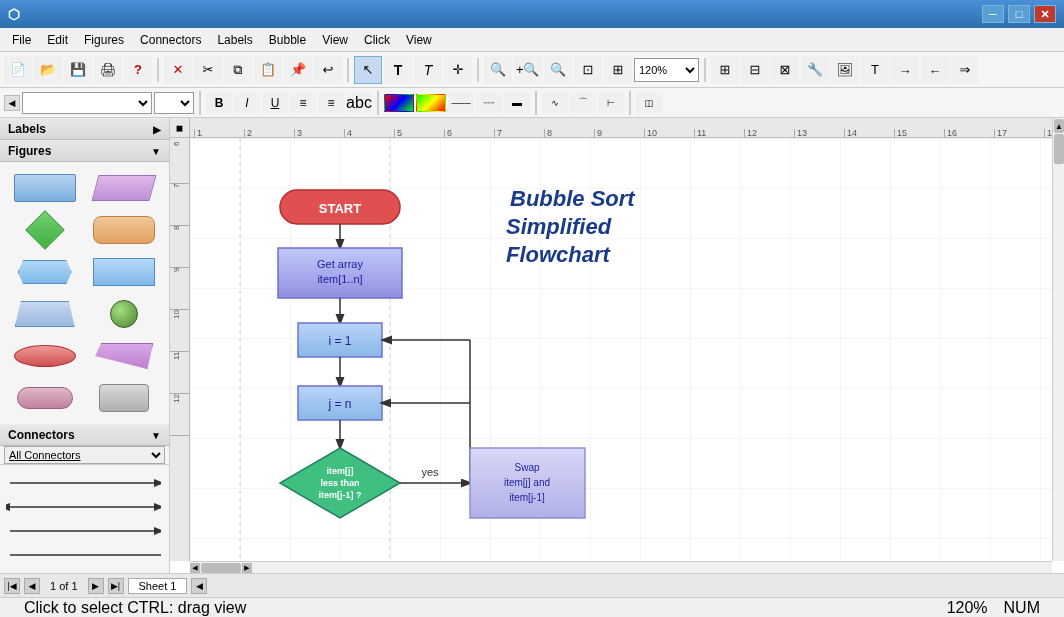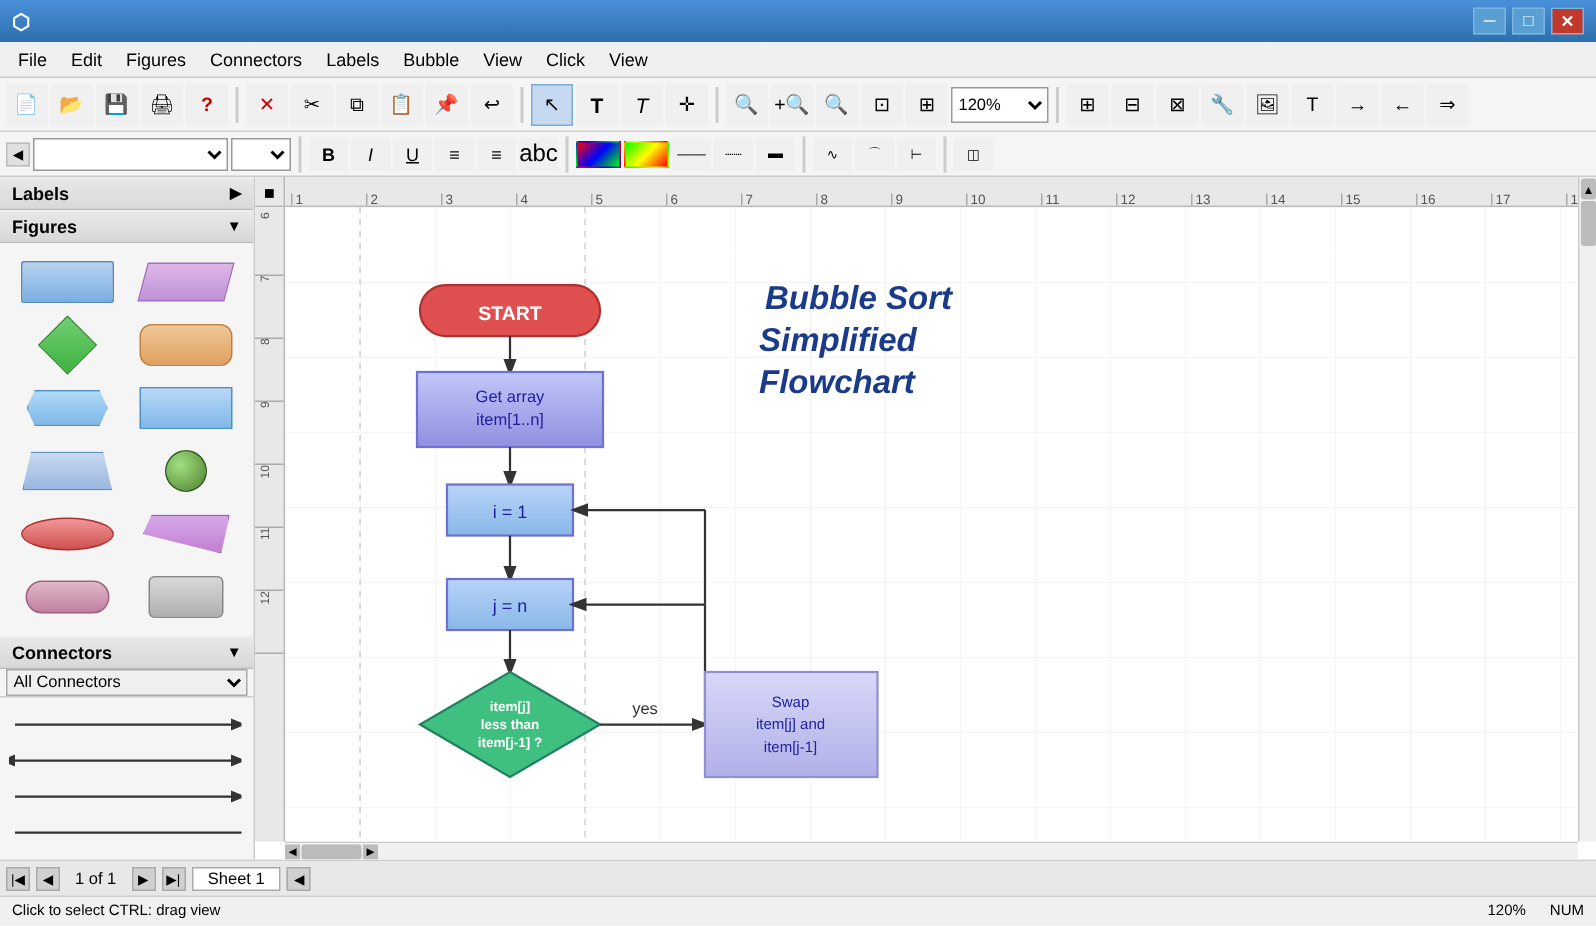--- a/index.html
+++ b/index.html
@@ -315,22 +315,22 @@
       border-radius: 2px;
     }
 
     
     #statusbar {
       height: 20px;
       background: #f0f0f0;
       border-top: 1px solid #ccc;
       display: flex;
       align-items: center;
-      padding: 0 8px;
-      font-size: 10px;
+      padding: 0 24px;
+      font-size: 16px;
       gap: 8px;
     }
     #statusbar-right {
       margin-left: auto;
       display: flex;
       gap: 16px;
     }
 
     
     #pagebar {
@@ -554,21 +554,21 @@
       <div class="figure-item">
         <div class="shape-cylinder"></div>
       </div>
     </div>
 
     <div class="panel-section-header">
       <span>Connectors</span>
       <span class="arrow">▼</span>
     </div>
     <div class="panel-dropdown">
-      <select style="width:100%;font-size:11px;">
+      <select style="width:100%;font-size:11px;text-decoration:underline;">
         <option>All Connectors</option>
       </select>
     </div>
     <div class="connectors-list">
       <div class="connector-item">
         <svg width="155" height="18">
           <line x1="4" y1="9" x2="148" y2="9" stroke="#333" stroke-width="1.5"></line>
           <polygon points="148,5 158,9 148,13" fill="#333"></polygon>
         </svg>
       </div>

